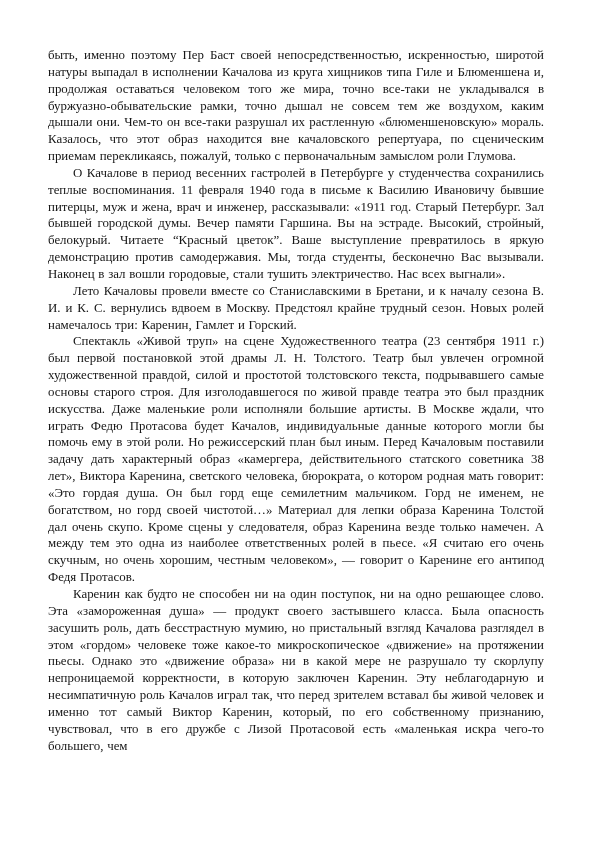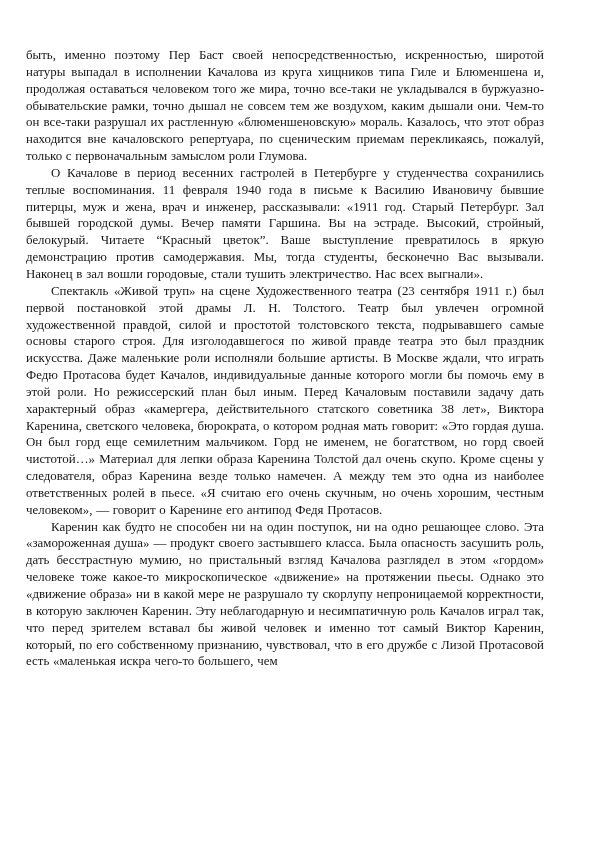--- a/index.html
+++ b/index.html
@@ -5,21 +5,21 @@
   html, body {
     margin: 0;
     padding: 0;
     background: #ffffff;
   }
   .page {
     box-sizing: border-box;
     width: 600px;
     height: 849px;
     background: #ffffff;
-    padding: 47px 56px 0 26px;
+    padding: 47px 56px 0 48px;
     overflow: hidden;
   }
   .text-block {
     font-family: "Liberation Serif", "DejaVu Serif", serif;
     font-size: 12.9px;
     line-height: 16.85px;
     color: #161616;
     text-align: justify;
   }
   .text-block p {
@@ -32,16 +32,17 @@
     text-indent: 0;
   }
 </style>
 </head>
 <body>
 
 <div class="page">
   <div class="text-block">
     <p class="continuation">быть, именно поэтому Пер Баст своей непосредственностью, искренностью, широтой натуры выпадал в исполнении Качалова из круга хищников типа Гиле и Блюменшена и, продолжая оставаться человеком того же мира, точно все-таки не укладывался в буржуазно-обывательские рамки, точно дышал не совсем тем же воздухом, каким дышали они. Чем-то он все-таки разрушал их растленную «блюменшеновскую» мораль. Казалось, что этот образ находится вне качаловского репертуара, по сценическим приемам перекликаясь, пожалуй, только с первоначальным замыслом роли Глумова.</p>
     <p>О Качалове в период весенних гастролей в Петербурге у студенчества сохранились теплые воспоминания. 11 февраля 1940 года в письме к Василию Ивановичу бывшие питерцы, муж и жена, врач и инженер, рассказывали: «1911 год. Старый Петербург. Зал бывшей городской думы. Вечер памяти Гаршина. Вы на эстраде. Высокий, стройный, белокурый. Читаете “Красный цветок”. Ваше выступление превратилось в яркую демонстрацию против самодержавия. Мы, тогда студенты, бесконечно Вас вызывали. Наконец в зал вошли городовые, стали тушить электричество. Нас всех выгнали».</p>
+    <p>Лето Качаловы провели вместе со Станиславскими в Бретани, и к началу сезона В. И. и К. С. вернулись вдвоем в Москву. Предстоял крайне трудный сезон. Новых ролей намечалось три: Каренин, Гамлет и Горский.</p>
     <p>Спектакль «Живой труп» на сцене Художественного театра (23 сентября 1911 г.) был первой постановкой этой драмы Л. Н. Толстого. Театр был увлечен огромной художественной правдой, силой и простотой толстовского текста, подрывавшего самые основы старого строя. Для изголодавшегося по живой правде театра это был праздник искусства. Даже маленькие роли исполняли большие артисты. В Москве ждали, что играть Федю Протасова будет Качалов, индивидуальные данные которого могли бы помочь ему в этой роли. Но режиссерский план был иным. Перед Качаловым поставили задачу дать характерный образ «камергера, действительного статского советника 38 лет», Виктора Каренина, светского человека, бюрократа, о котором родная мать говорит: «Это гордая душа. Он был горд еще семилетним мальчиком. Горд не именем, не богатством, но горд своей чистотой…» Материал для лепки образа Каренина Толстой дал очень скупо. Кроме сцены у следователя, образ Каренина везде только намечен. А между тем это одна из наиболее ответственных ролей в пьесе. «Я считаю его очень скучным, но очень хорошим, честным человеком», — говорит о Каренине его антипод Федя Протасов.</p>
     <p>Каренин как будто не способен ни на один поступок, ни на одно решающее слово. Эта «замороженная душа» — продукт своего застывшего класса. Была опасность засушить роль, дать бесстрастную мумию, но пристальный взгляд Качалова разглядел в этом «гордом» человеке тоже какое-то микроскопическое «движение» на протяжении пьесы. Однако это «движение образа» ни в какой мере не разрушало ту скорлупу непроницаемой корректности, в которую заключен Каренин. Эту неблагодарную и несимпатичную роль Качалов играл так, что перед зрителем вставал бы живой человек и именно тот самый Виктор Каренин, который, по его собственному признанию, чувствовал, что в его дружбе с Лизой Протасовой есть «маленькая искра чего-то большего, чем</p>
   </div>
 </div>
 
 </body></html>

